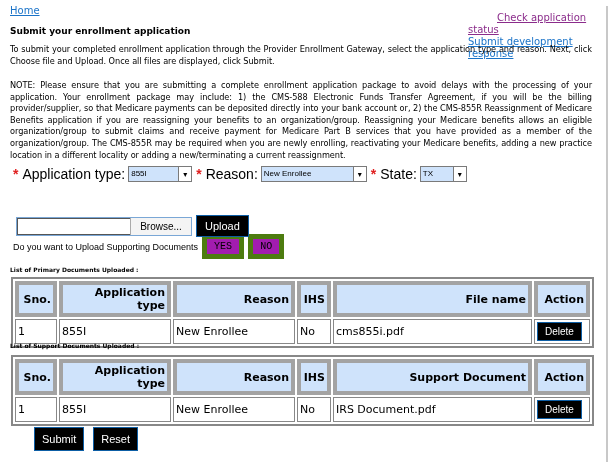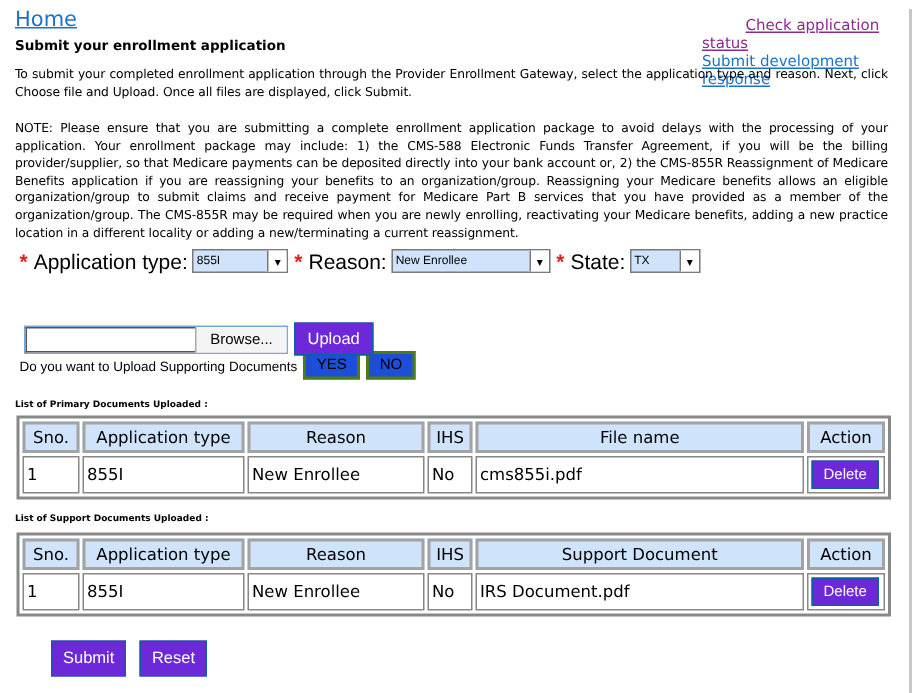--- a/index.html
+++ b/index.html
@@ -1,47 +1,47 @@
 <!DOCTYPE html>
 <html><head>
 <meta charset="utf-8">
 <style>
   html,body{margin:0;padding:0;background:#fff;}
   body{width:609px;height:462px;overflow:hidden;position:relative;font-family:"DejaVu Sans",sans-serif;color:#000;}
   .vline{position:absolute;left:606px;top:6px;width:2px;height:456px;background:#c8c8c8;}
   .content{position:absolute;left:10px;top:0;width:586px;}
   a.link{color:#1a73c8;text-decoration:underline;cursor:pointer;}
   a.visited{color:#8b2c8b;margin-left:29px;}
-  .home{position:absolute;left:0;top:5px;font-size:14px;}
+  .home{position:absolute;left:0;top:5px;font-size:10px;}
   .title{position:absolute;left:0;top:26px;font-size:9px;font-weight:bold;}
   .rlinks{position:absolute;left:458px;top:12px;font-size:10px;line-height:12px;}
   .para{position:absolute;left:0;font-size:8.2px;line-height:11.6px;text-align:justify;width:582px;letter-spacing:-0.05px;}
   .p1{top:44px;}
   .p2{top:80px;}
   .formrow{position:absolute;left:3px;top:166px;font-family:"Liberation Sans",sans-serif;font-size:14px;display:flex;align-items:center;white-space:nowrap;}
   .req{color:#e02020;font-weight:bold;margin-right:4px;}
   .lbl{margin-right:3px;}
   .sel{display:inline-flex;align-items:stretch;height:14px;border:1px solid #7a7a7a;background:#cfe3fb;font-size:8px;margin-right:4px;}
   .sel .val{padding:1px 2px;flex:1;line-height:12px;}
   .sel .arr{width:12px;border-left:1px solid #7a7a7a;background:#fff;display:flex;align-items:center;justify-content:center;font-size:8px;}
   .uprow{position:absolute;left:3px;top:192px;font-family:"Liberation Sans",sans-serif;font-size:9px;display:flex;align-items:center;margin-top:42px;}
-  .gbtn{display:inline-block;border:2px solid #4d7c0f;background:#1d4ed8;font-size:10px;padding:2px 7px;margin-left:4px;font-family:Liberation Sans, sans-serif;}
+  .gbtn{display:inline-block;border:5px solid #4d7c0f;background:#a21caf;font-size:10px;padding:2px 7px;margin-left:4px;font-family:Liberation Mono, monospace;}
   .filerow{position:absolute;left:6px;top:215px;display:flex;align-items:center;}
   .fileinput{display:flex;border:1px solid #7aa7d6;height:17px;}
   .fileinput .txt{width:112px;border:1px solid #555;border-right:none;background:#fff;}
   .fileinput .brw{width:60px;background:#f4f4f4;border-left:1px solid #aaa;font-family:"Liberation Sans",sans-serif;font-size:10px;display:flex;align-items:center;justify-content:center;}
-  .bbtn{display:inline-block;background:#6d28d9;color:#fff;font-family:"Liberation Sans",sans-serif;font-size:11px;padding:4px 8px;border:1px solid #0d5ea5;}
+  .bbtn{display:inline-block;background:#000000;color:#fff;font-family:"Liberation Sans",sans-serif;font-size:11px;padding:4px 8px;border:1px solid #0d5ea5;}
   .upload{margin-left:4px;}
   .caption{position:absolute;left:0;font-size:6px;font-weight:bold;}
   .cap1{top:266px;}
   .cap2{top:342px;}
   table.docs{position:absolute;left:1px;border:2px solid #888;border-collapse:separate;border-spacing:2px;width:583px;font-size:11px;background:#fff;}
   .t1{top:277px;}
   .t2{top:355px;}
-  table.docs th{background:#cfe3fb;border:2px solid #a3a3a3;text-align:center;font-weight:normal;padding:1px 2px;height:15px;font-size:11px;}
+  table.docs th{background:#cfe3fb;border:4px solid #a3a3a3;text-align:right;font-weight:bold;padding:1px 2px;height:15px;font-size:11px;}
   table.docs td{border:1px solid #888;padding:2px 2px;height:19px;font-size:11px;}
   .del{font-size:10px;padding:3px 7px;}
   .bottom{position:absolute;left:24px;top:427px;display:flex;gap:9px;}
   .bottom .bbtn{padding:5px 7px;}
 </style>
 </head>
 <body>
 
 <div class="vline"></div>
 

